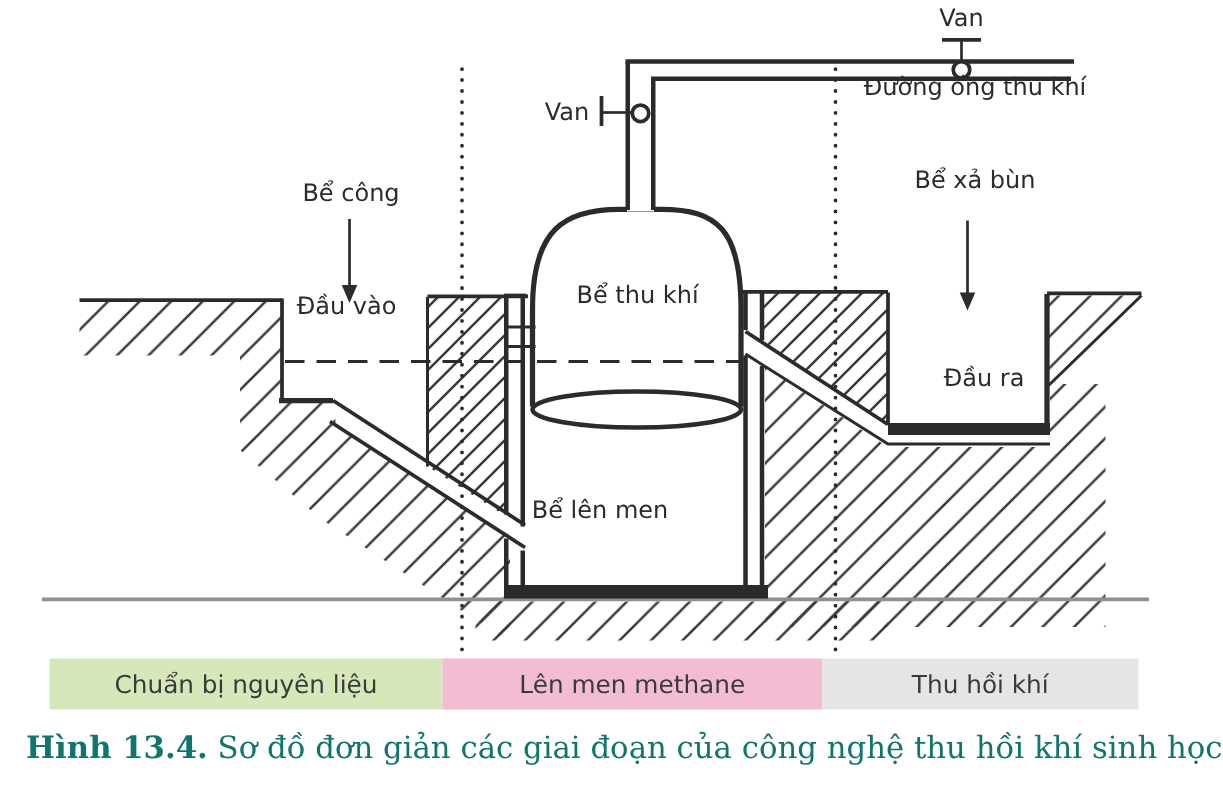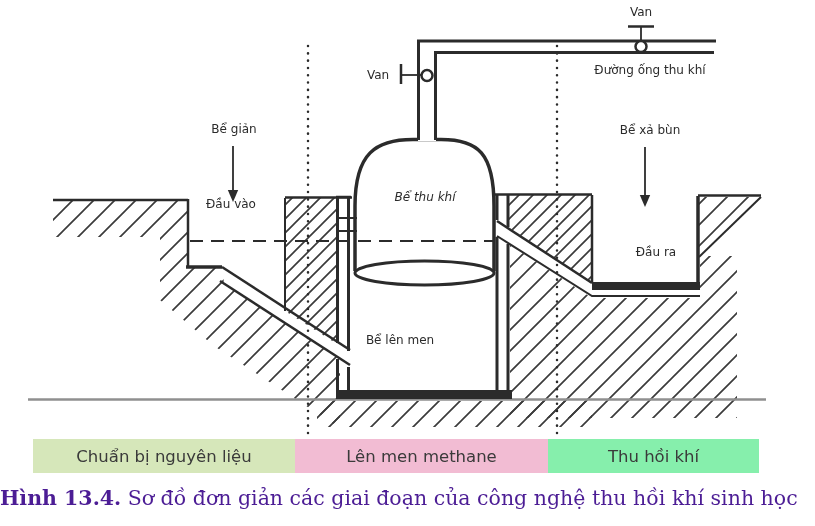--- a/index.html
+++ b/index.html
@@ -3,33 +3,33 @@
 <meta charset="utf-8">
 <style>
   html,body{margin:0;padding:0;background:#ffffff;}
   .canvas{
     position:relative;width:815px;height:526px;background:#ffffff;overflow:hidden;
     font-family:"DejaVu Sans", sans-serif;
   }
   .canvas svg{position:absolute;left:0;top:0;}
   .lbl{
     position:absolute;transform:translate(-50%,-50%);
-    font-size:12px;color:#2b2b2b;white-space:nowrap;line-height:1;
+    font-size:16px;color:#2b2b2b;white-space:nowrap;line-height:1;
   }
   .bands{position:absolute;left:0;top:439px;width:815px;height:34px;}
   .band{
     position:absolute;top:0;height:34px;display:flex;align-items:center;justify-content:center;
     font-size:16.5px;color:#3a3a3a;white-space:nowrap;
   }
   .band-green{left:33px;width:262px;}
   .band-pink{left:295px;width:253px;}
   .band-blue{left:548px;width:211px;}
   .caption{
-    position:absolute;left:0;top:486px;width:815px;text-align:left;
-    font-family:"DejaVu Serif","Liberation Serif",serif;font-size:20.5px;color:#4c1d95;
+    position:absolute;left:0;top:486px;width:815px;text-align:right;
+    font-family:"DejaVu Serif","Liberation Serif",serif;font-size:20.5px;color:#0f766e;
     white-space:nowrap;
   }
   .caption b{font-weight:bold;}
 </style>
 </head>
 <body>
 
 <div class="canvas">
 
   <svg width="815" height="437" viewBox="0 0 815 437">
@@ -114,36 +114,36 @@
       <polygon points="233,202 227.8,190 238.2,190" fill="#2b2b2b"></polygon>
     </g>
     <g>
       <path d="M645,147 V197" stroke="#2b2b2b" stroke-width="1.8" fill="none"></path>
       <polygon points="645,207 639.8,195 650.2,195" fill="#2b2b2b"></polygon>
     </g>
   </svg>
 
   <div class="lbl" style="left:378px;top:75px;">Van</div>
   <div class="lbl" style="left:641px;top:12px;">Van</div>
-  <div class="lbl" style="left:650px;top:70px;">Đường ống thu khí</div>
-  <div class="lbl" style="left:234px;top:129px;">Bể giản</div>
+  <div class="lbl" style="left:650px;top:58px;">Đường ống thu khí</div>
+  <div class="lbl" style="left:234px;top:129px;">Bể công</div>
   <div class="lbl" style="left:231px;top:204px;">Đầu vào</div>
-  <div class="lbl" style="left:425px;top:197px;font-style:italic;">Bể thu khí</div>
+  <div class="lbl" style="left:425px;top:197px;">Bể thu khí</div>
   <div class="lbl" style="left:400px;top:340px;">Bể lên men</div>
-  <div class="lbl" style="left:650px;top:130px;">Bể xả bùn</div>
+  <div class="lbl" style="left:650px;top:120px;">Bể xả bùn</div>
   <div class="lbl" style="left:656px;top:252px;">Đầu ra</div>
 
   <div class="bands">
     <div class="band band-green" style="background-color: rgb(214, 231, 186);">
       <span>Chuẩn bị nguyên liệu</span>
     </div>
     <div class="band band-pink" style="background-color: rgb(242, 188, 211);">
       <span>Lên men methane</span>
     </div>
-    <div class="band band-blue" style="background-color: #86efac; text-align: right;">
+    <div class="band band-blue" style="background-color: #e5e5e5; text-align: right;">
       <span>Thu hồi khí</span>
     </div>
   </div>
 
   <div class="caption">
     <b>Hình 13.4.</b><span> Sơ đồ đơn giản các giai đoạn của công nghệ thu hồi khí sinh học</span>
   </div>
 
 </div>
 

